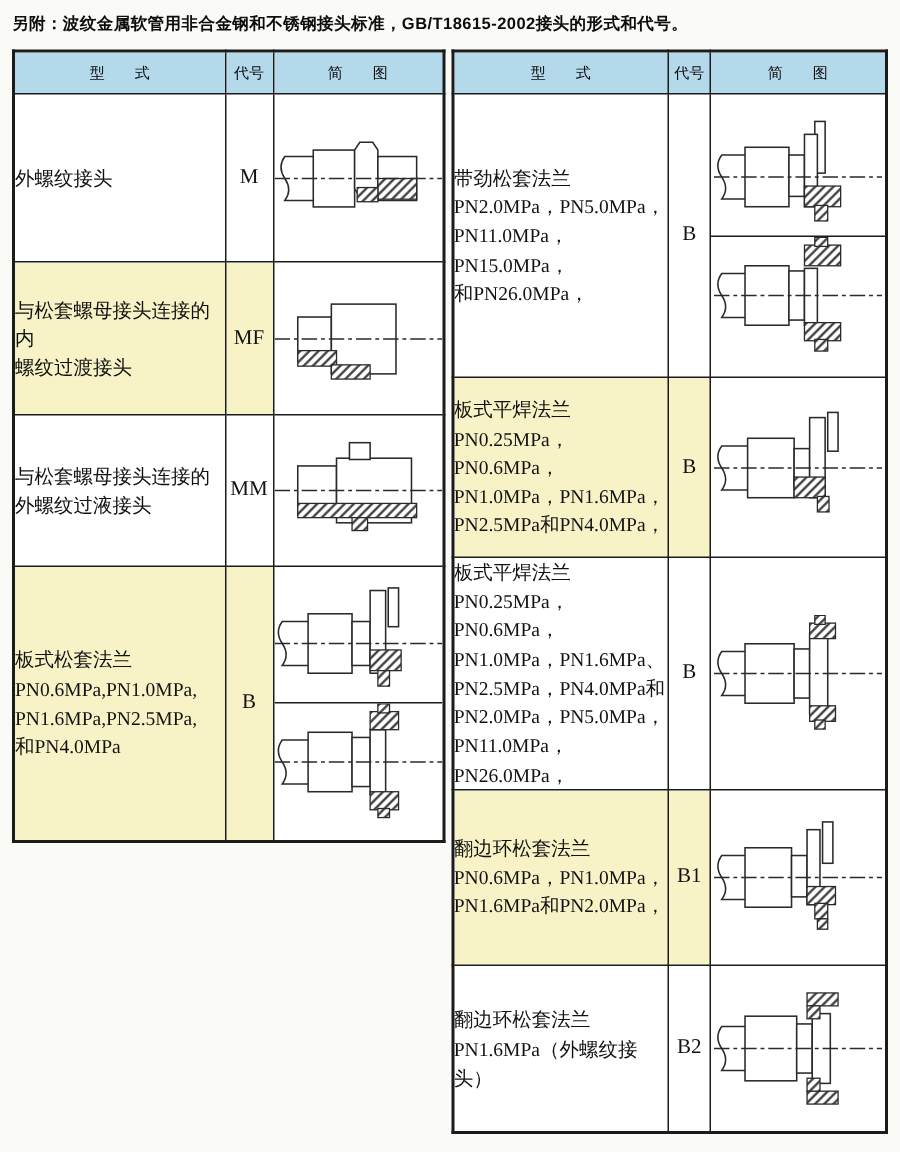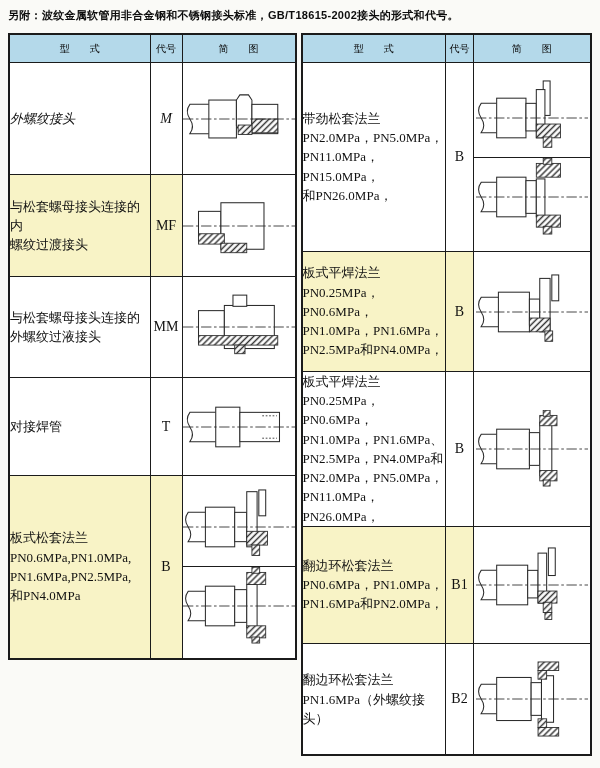--- a/index.html
+++ b/index.html
@@ -71,21 +71,21 @@
           <col class="c-diag">
         </colgroup>
       <thead>
         <tr class="hdr">
           <th>型　　式</th>
           <th>代号</th>
           <th>简　　图</th>
         </tr>
       </thead>
       <tbody id="ltbody">
-          <tr style="height: 112px; font-style: italic;">
+          <tr style="height: 112px;">
             <td class="type-cell">
               <div>外螺纹接头</div>
             </td>
             <td class="code-cell">M</td>
             <td class="diag-cell">
               <div class="diag-stack">
                 <div class="diag-box">
                   <svg width="112" height="78" viewBox="0 0 130 90">
                     <defs>
                       <pattern id="hp1" width="5" height="5" patternUnits="userSpaceOnUse" patternTransform="rotate(45)">
@@ -145,46 +145,20 @@
                       <pattern id="hp3" width="5" height="5" patternUnits="userSpaceOnUse" patternTransform="rotate(45)">
                         <rect width="5" height="5" fill="#fff"></rect>
                         <line x1="2.5" y1="0" x2="2.5" y2="5" stroke="#333" stroke-width="1.7"></line>
                       </pattern>
                     </defs>
                     <rect x="18" y="26" width="30" height="38" fill="#fff" stroke="#2a2a2a" stroke-width="1.2"></rect>
                     <rect x="48" y="20" width="58" height="50" fill="#fff" stroke="#2a2a2a" stroke-width="1.2"></rect>
                     <rect x="58" y="8" width="16" height="13" fill="#fff" stroke="#2a2a2a" stroke-width="1.2"></rect>
                     <rect x="18" y="55" width="92" height="11" fill="url(#hp3)" stroke="#2a2a2a" stroke-width="1"></rect>
                     <rect x="60" y="66" width="12" height="10" fill="url(#hp3)" stroke="#2a2a2a" stroke-width="1"></rect>
-                    <line x1="0" y1="45" x2="130" y2="45" stroke="#2a2a2a" stroke-width="1" stroke-dasharray="12 3 3 3"></line>
-                  </svg>
-                </div>
-              </div>
-            </td>
-          </tr>
-          <tr style="height: 98px;">
-            <td class="type-cell">
-              <div>对接焊管</div>
-            </td>
-            <td class="code-cell">T</td>
-            <td class="diag-cell">
-              <div class="diag-stack">
-                <div class="diag-box">
-                  <svg width="112" height="78" viewBox="0 0 130 90">
-                    <defs>
-                      <pattern id="hp5" width="5" height="5" patternUnits="userSpaceOnUse" patternTransform="rotate(45)">
-                        <rect width="5" height="5" fill="#fff"></rect>
-                        <line x1="2.5" y1="0" x2="2.5" y2="5" stroke="#333" stroke-width="1.7"></line>
-                      </pattern>
-                    </defs>
-                    <path d="M38 28H8q-6 8 0 17q6 9 0 17H38" fill="#fff" stroke="#2a2a2a" stroke-width="1.2"></path>
-                    <rect x="38" y="22" width="28" height="46" fill="#fff" stroke="#2a2a2a" stroke-width="1.2"></rect>
-                    <rect x="66" y="28" width="46" height="34" fill="#fff" stroke="#2a2a2a" stroke-width="1.2"></rect>
-                    <line x1="92" y1="32" x2="109" y2="32" stroke="#2a2a2a" stroke-width="1" stroke-dasharray="2 2"></line>
-                    <line x1="92" y1="58" x2="109" y2="58" stroke="#2a2a2a" stroke-width="1" stroke-dasharray="2 2"></line>
                     <line x1="0" y1="45" x2="130" y2="45" stroke="#2a2a2a" stroke-width="1" stroke-dasharray="12 3 3 3"></line>
                   </svg>
                 </div>
               </div>
             </td>
           </tr>
           <tr style="height: 183px;">
             <td class="type-cell hl">
               <div>板式松套法兰</div>
               <div>PN0.6MPa,PN1.0MPa,</div>

